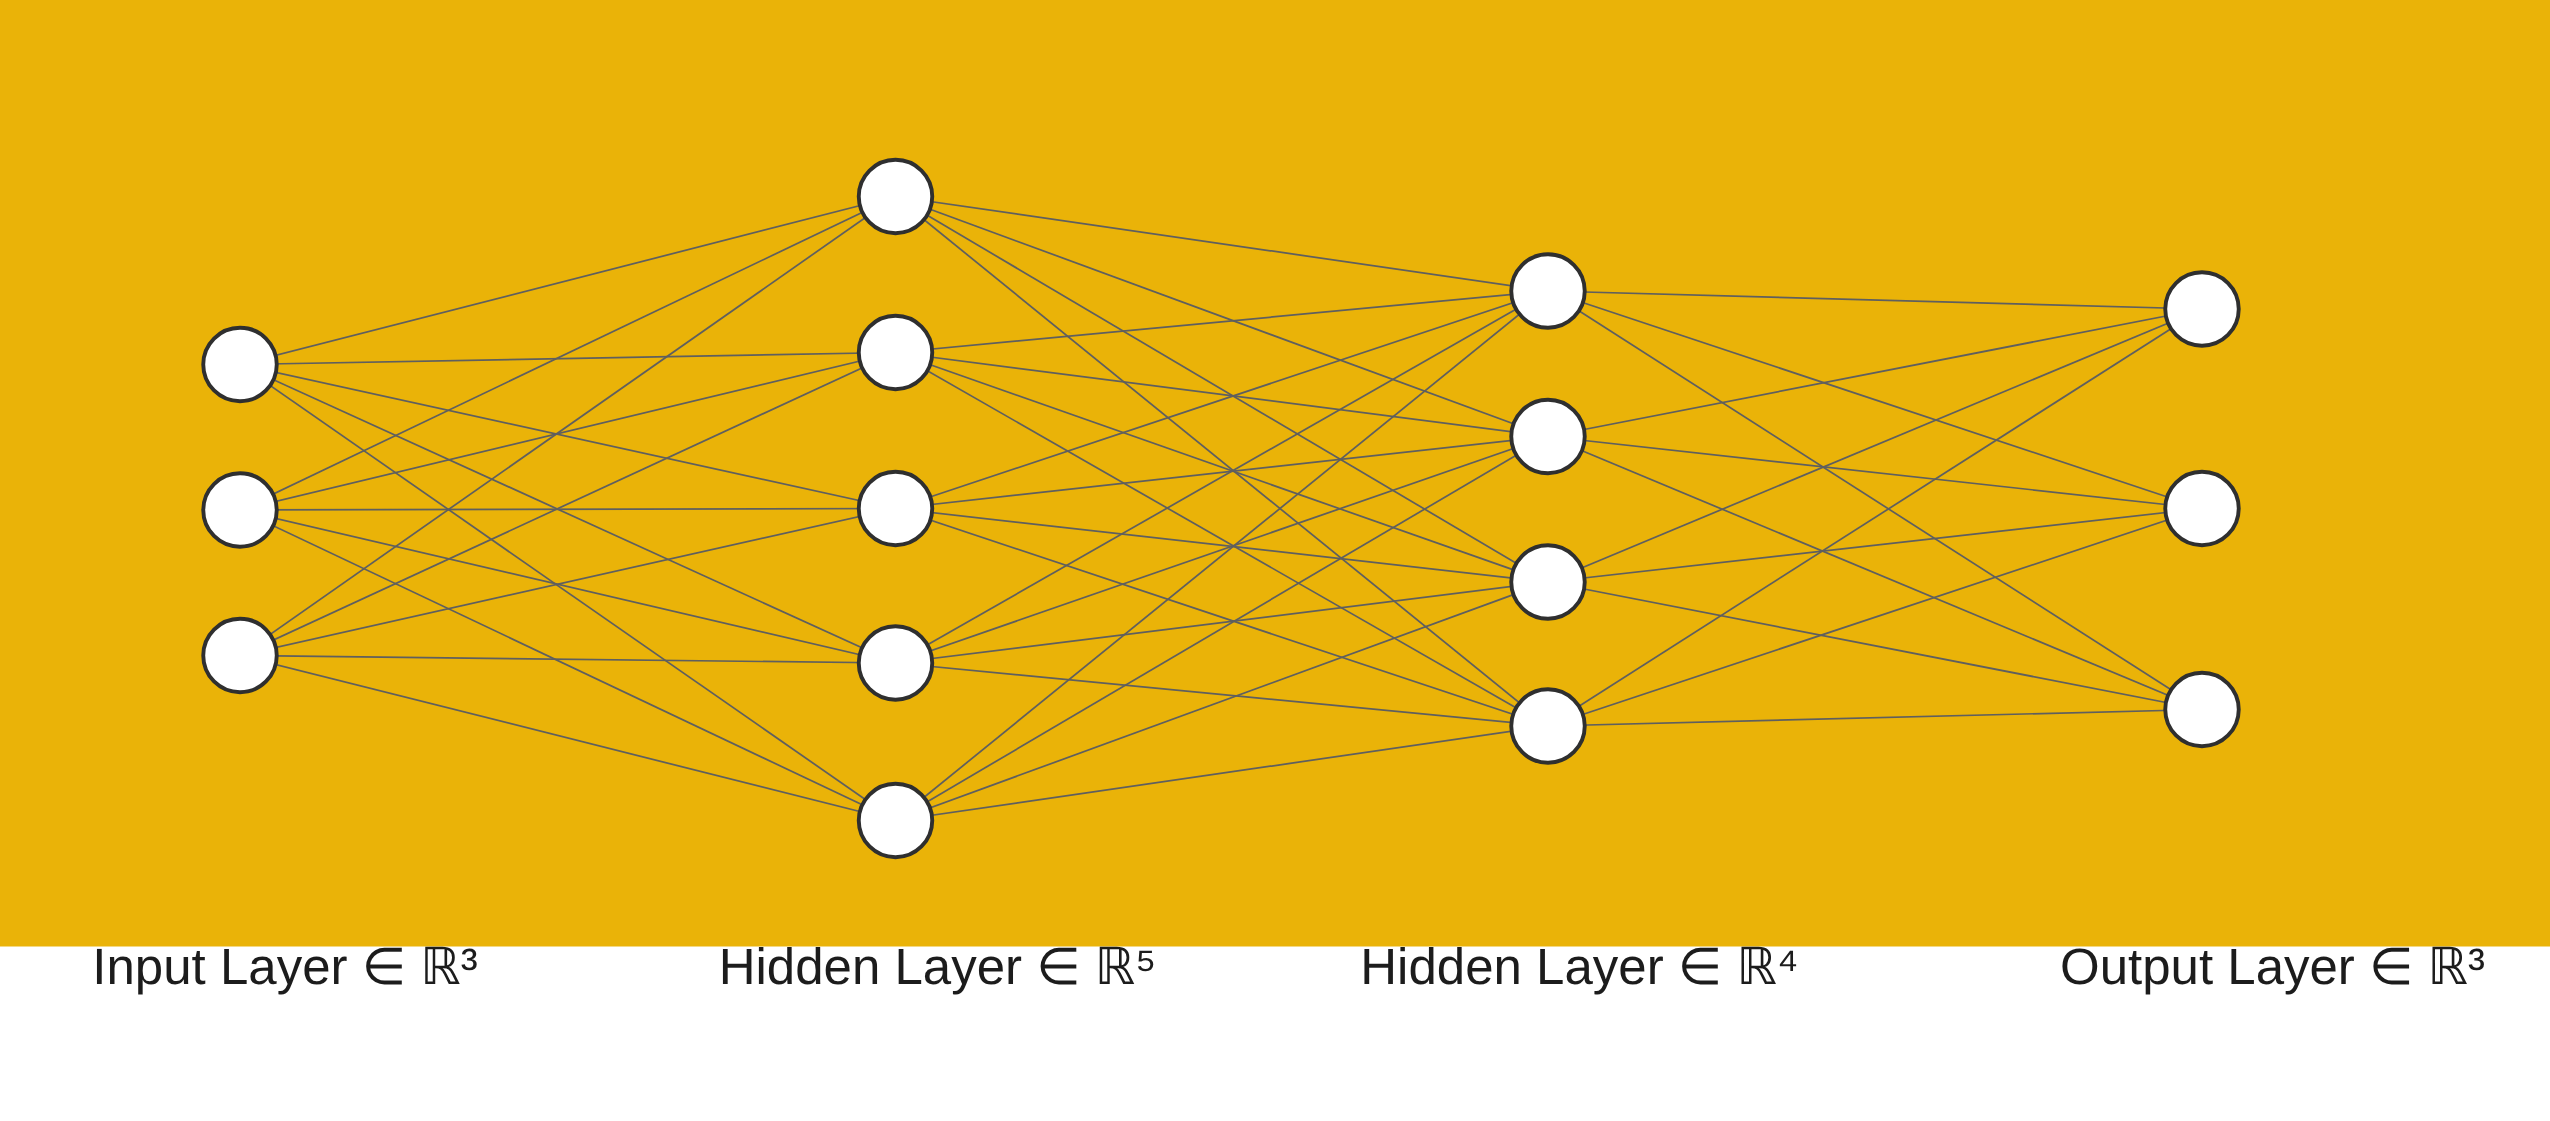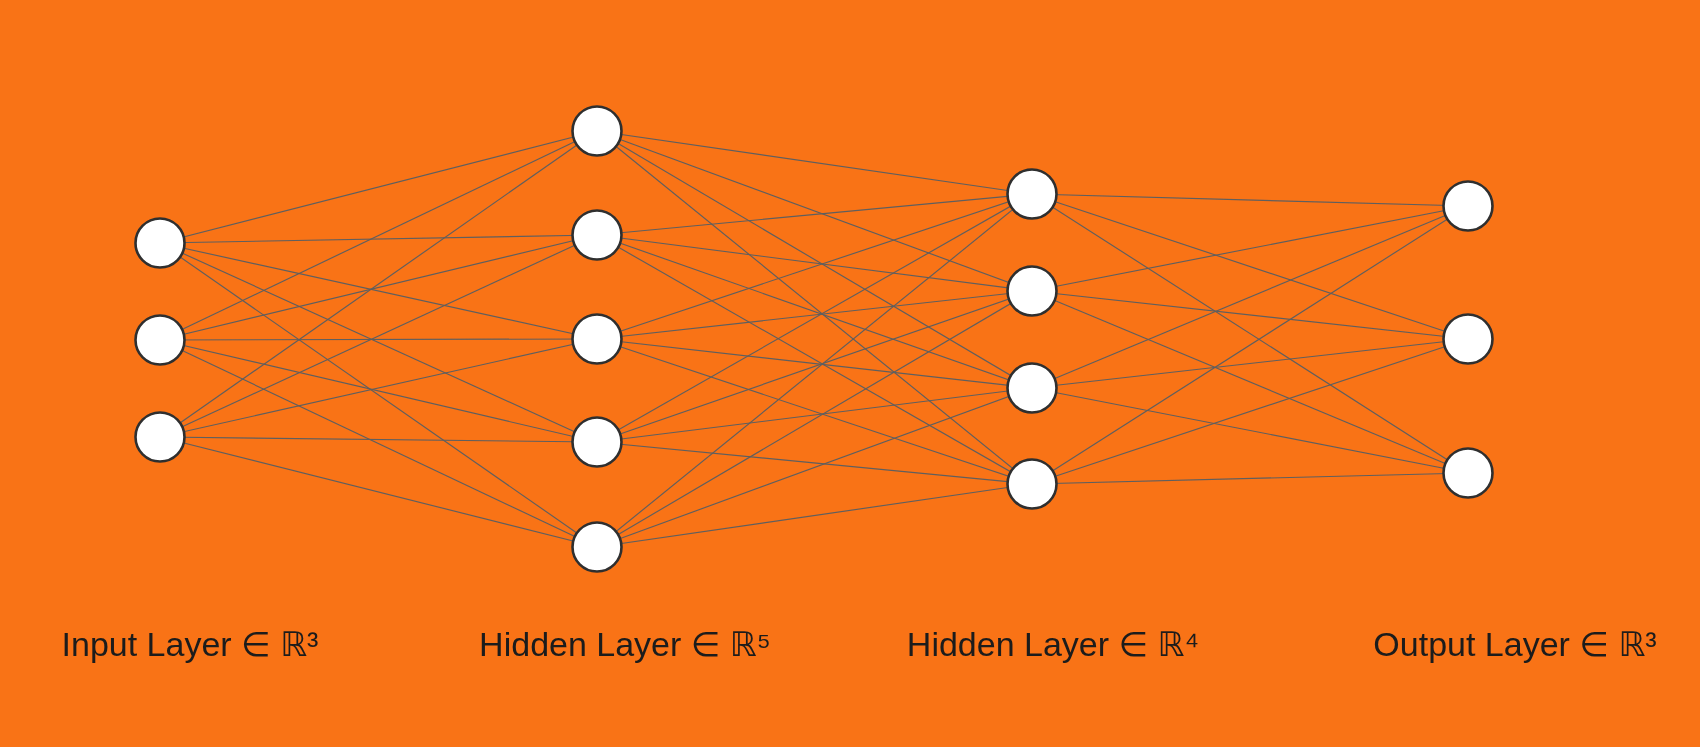--- a/index.html
+++ b/index.html
@@ -7,22 +7,22 @@
     padding: 0;
     background: #ffffff;
     width: 1700px;
     height: 747px;
     overflow: hidden;
     font-family: "Liberation Sans", "DejaVu Sans", sans-serif;
   }
   .diagram-wrap {
     position: relative;
     width: 1700px;
-    height: 747px;
-    background: #f97316;
+    height: 631px;
+    background: #eab308;
   }
   svg.nn-svg {
     display: block;
     width: 1700px;
     height: 747px;
   }
   .layer-label {
     font-family: "Liberation Sans", "DejaVu Sans", sans-serif;
     font-weight: 400;
   }

